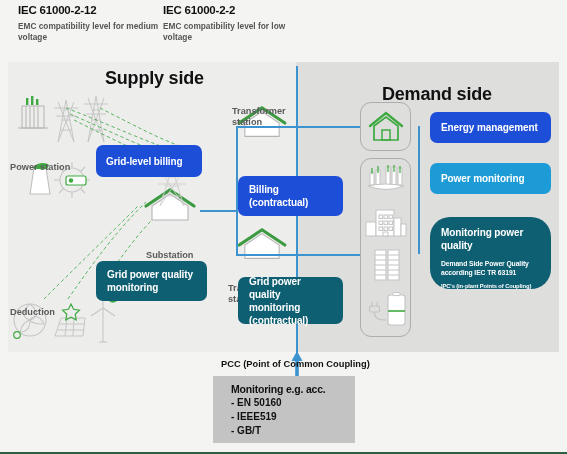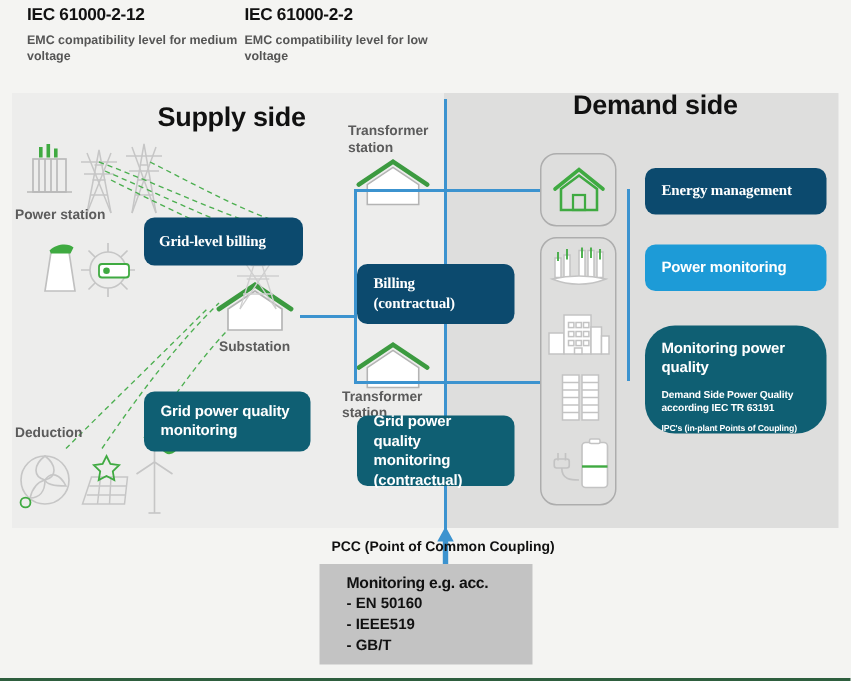--- a/index.html
+++ b/index.html
@@ -36,41 +36,41 @@
   }
   #demand-panel {
     position:absolute; left:296px; top:4px; width:263px; height:290px;
     background:#dededd;
   }
   .side-title {
     position:absolute; font-size:18px; font-weight:bold; color:#111;
     letter-spacing:-0.2px;
   }
   #supply-title { left:105px; top:10px; }
-  #demand-title { left:382px; top:2px; }
+  #demand-title { left:382px; top:26px; }
 
   
   .lbl {
     position:absolute; font-size:9.2px; font-weight:bold; color:#5b5b5b;
-    line-height:1.2; white-space:pre-line;
+    line-height:1.2; white-space:pre-line;margin-top:24px;
   }
   #lbl-power-station { left:10px; top:80px; }
   #lbl-deduction    { left:10px; top:225px; }
   #lbl-substation   { left:146px; top:168px;text-align:center; }
   #lbl-tstation-1   { left:232px; top:24px; width:60px; }
   #lbl-tstation-2   { left:228px; top:201px; width:60px; }
 
   
   .pill {
     position:absolute; border-radius:7px; color:#fff;
     font-size:10px; font-weight:bold; line-height:1.3;
     display:flex; flex-direction:column; justify-content:center;
     padding:6px 11px; letter-spacing:-0.1px;
   }
-  .pill.green { background:#0c4a6e;font-family:Liberation Serif, serif; }
+  .pill.green { background:#1d4ed8; }
   .pill.blue  { background:#1d9bd7; }
   .pill.teal  { background:#0f5f73; }
 
   #box-grid-billing   { left:96px; top:87px;  width:106px; height:32px;padding-left:10px; }
   #box-grid-pq        { left:96px; top:203px; width:111px; height:40px; }
   #box-billing        { left:238px; top:118px; width:105px; height:40px; }
   #box-grid-pq-contr  { left:238px; top:219px; width:105px; height:47px; }
   #box-energy-mgmt    { left:430px; top:54px;  width:121px; height:31px; }
   #box-power-mon      { left:430px; top:105px; width:121px; height:31px; }
   #box-mon-pq         { left:430px; top:159px; width:121px; height:72px;

